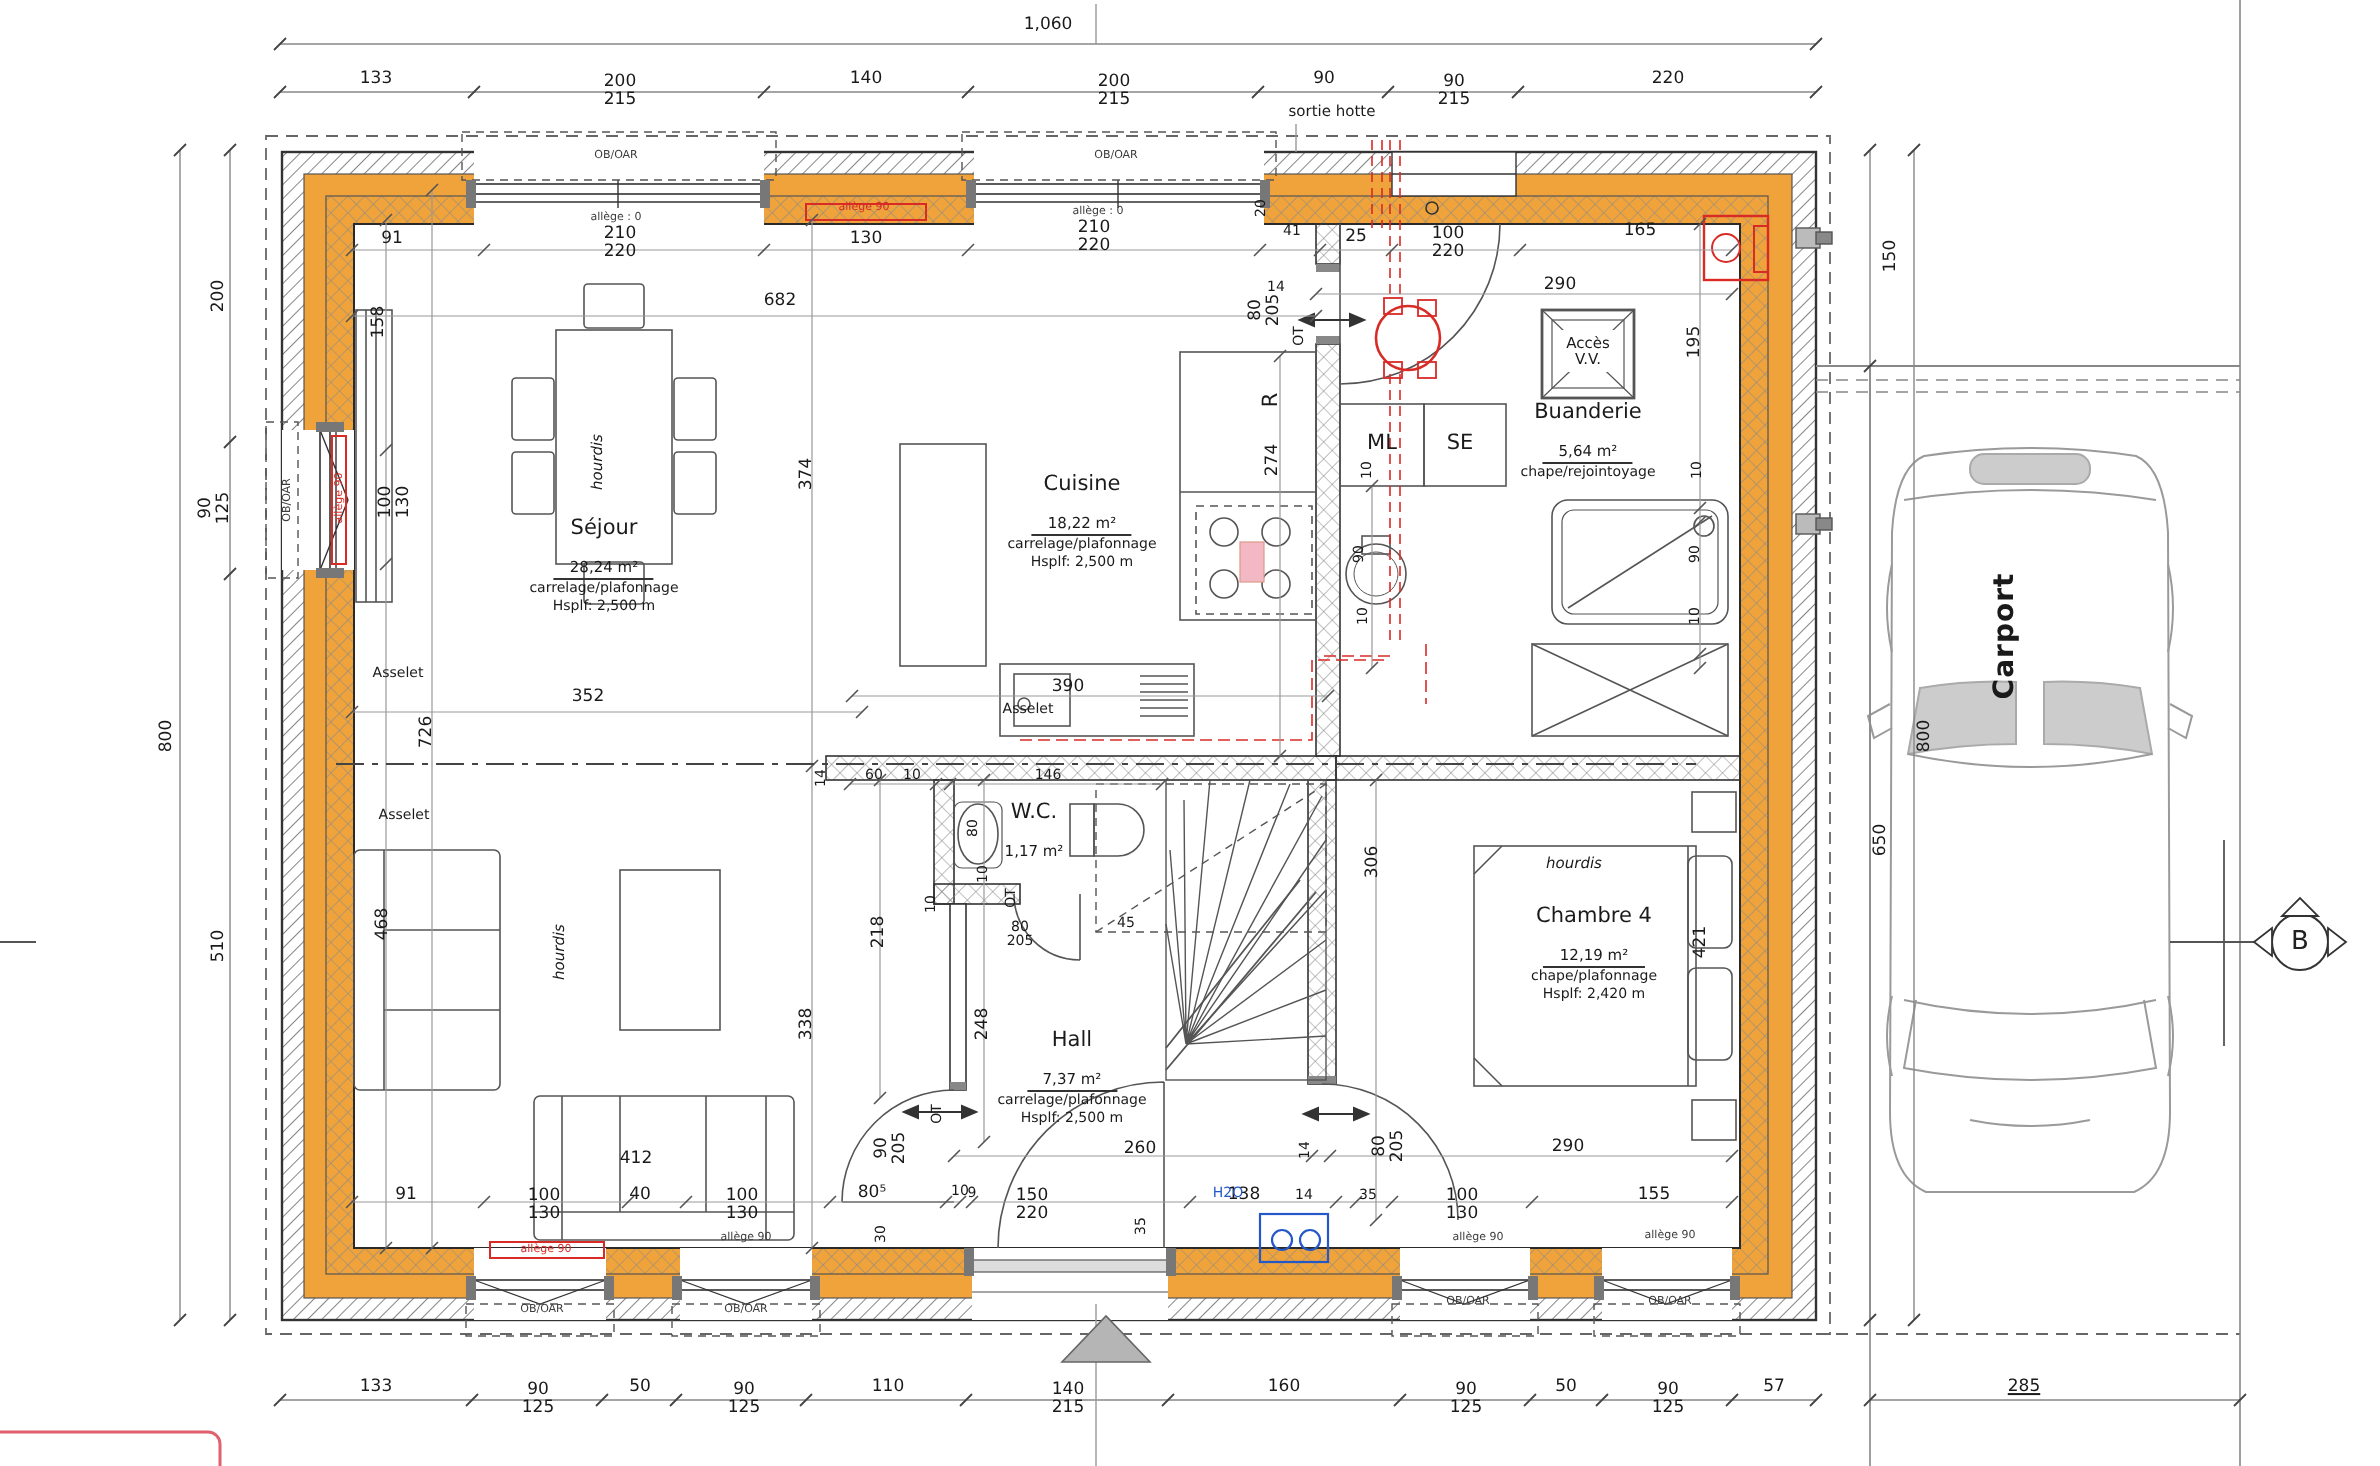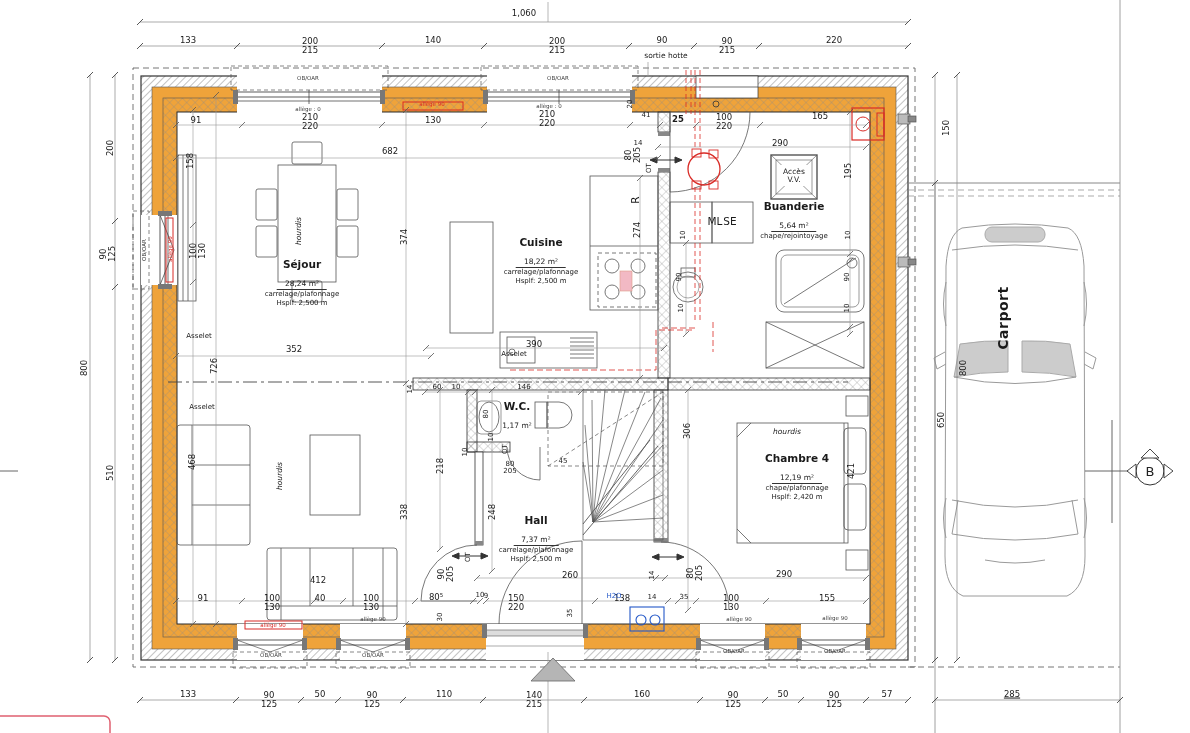--- a/index.html
+++ b/index.html
@@ -12,21 +12,21 @@
   .dim.rot{transform:translate(-50%,-50%) rotate(-90deg);}
   .tiny{font-size:7px;}
   .micro{font-size:5.5px;color:#3d3d3d;}
   .small{font-size:7.5px;}
   .appl{font-size:10.5px;}
   .red{color:var(--red);}
   .blue{color:var(--blue);}
   .italic{font-style:italic;}
   .carport{font-size:14px;font-weight:bold;letter-spacing:.5px;}
   .room{position:absolute;transform:translate(-50%,0);text-align:center;line-height:1.2;white-space:nowrap;}
-  .rname{font-weight:bold;font-size:10.5px;}
+  .rname{font-weight:normal;font-size:10.5px;}
   .rarea{font-size:7.5px;border-bottom:1px solid #333;padding:0 8px;display:inline-block;line-height:1.35;}
   .rsub{font-size:7px;line-height:1.3;}
   .bmark{position:absolute;transform:translate(-50%,-50%);font-size:13px;color:#222;}
 </style>
 </head>
 <body>
 
 <div id="canvas">
 
 <svg width="1190" height="733" viewBox="0 0 1190 733">
@@ -393,21 +393,21 @@
       <div class="dim " style="left: 196px; top: 120px;">91</div>
       <div class="dim micro" style="left: 308px; top: 110px;">allège : 0</div>
       <div class="dim " style="left: 310px; top: 122px;">210
 220</div>
       <div class="dim " style="left: 433px; top: 120px;">130</div>
       <div class="dim micro" style="left: 549px; top: 107px;">allège : 0</div>
       <div class="dim " style="left: 547px; top: 119px;">210
 220</div>
       <div class="dim rot tiny" style="left: 631px; top: 104px;">20</div>
       <div class="dim tiny" style="left: 646px; top: 116px;">41</div>
-      <div class="dim " style="left: 678px; top: 119px; font-weight: bold;">25</div>
+      <div class="dim " style="left: 678px; top: 119px;">25</div>
       <div class="dim " style="left: 724px; top: 122px;">100
 220</div>
       <div class="dim " style="left: 820px; top: 116px;">165</div>
       <div class="dim " style="left: 390px; top: 151px;">682</div>
       <div class="dim tiny" style="left: 638px; top: 144px;">14</div>
       <div class="dim " style="left: 780px; top: 143px;">290</div>
       <div class="dim rot" style="left: 633px; top: 155px;">80
 205</div>
       <div class="dim rot tiny" style="left: 650px; top: 168px;">OT</div>
       <div class="dim rot" style="left: 190px; top: 161px;">158</div>
@@ -470,21 +470,21 @@
       <div class="dim rot tiny" style="left: 682px; top: 308px;">10</div>
       <div class="dim rot tiny" style="left: 848px; top: 277px;">90</div>
       <div class="dim rot tiny" style="left: 848px; top: 308px;">10</div>
       <div class="dim small" style="left: 666px; top: 56px;">sortie hotte</div>
       <div class="dim tiny" style="left: 199px; top: 337px;">Asselet</div>
       <div class="dim tiny" style="left: 202px; top: 408px;">Asselet</div>
       <div class="dim tiny" style="left: 514px; top: 355px;">Asselet</div>
       <div class="dim rot italic small" style="left: 299px; top: 231px;">hourdis</div>
       <div class="dim rot italic small" style="left: 280px; top: 476px;">hourdis</div>
       <div class="dim italic small" style="left: 787px; top: 432px;">hourdis</div>
-      <div class="dim appl" style="left: 691px; top: 222px; margin-left: 24px;">ML</div>
+      <div class="dim appl" style="left: 691px; top: 222px;">ML</div>
       <div class="dim appl" style="left: 730px; top: 222px;">SE</div>
       <div class="dim small" style="left: 794px; top: 176px;">Accès
 V.V.</div>
       <div class="dim blue tiny" style="left: 614px; top: 597px;">H2O</div>
       <div class="dim rot appl" style="left: 636px; top: 200px;">R</div>
       <div class="dim micro" style="left: 308px; top: 79px;">OB/OAR</div>
       <div class="dim micro" style="left: 558px; top: 79px;">OB/OAR</div>
       <div class="dim rot micro" style="left: 145px; top: 250px;">OB/OAR</div>
       <div class="dim micro" style="left: 271px; top: 656px;">OB/OAR</div>
       <div class="dim micro" style="left: 373px; top: 656px;">OB/OAR</div>

